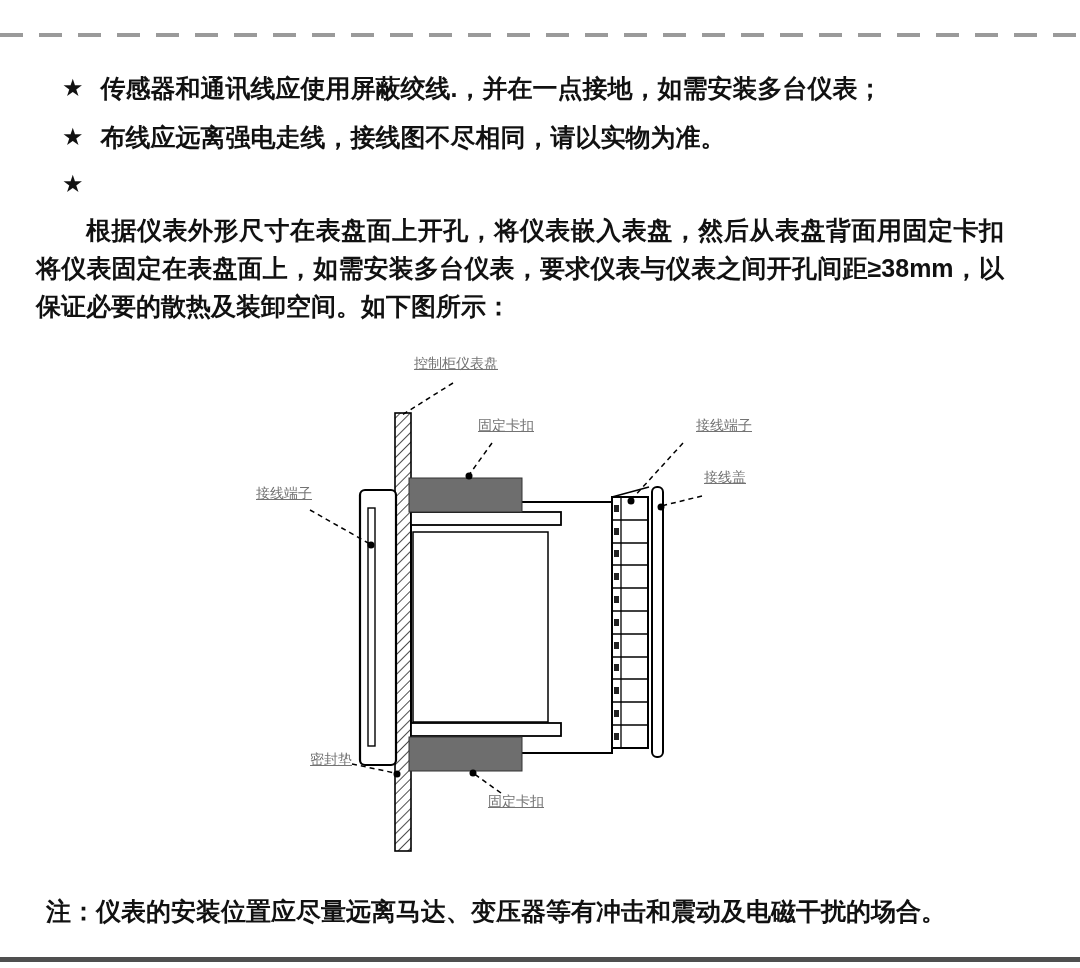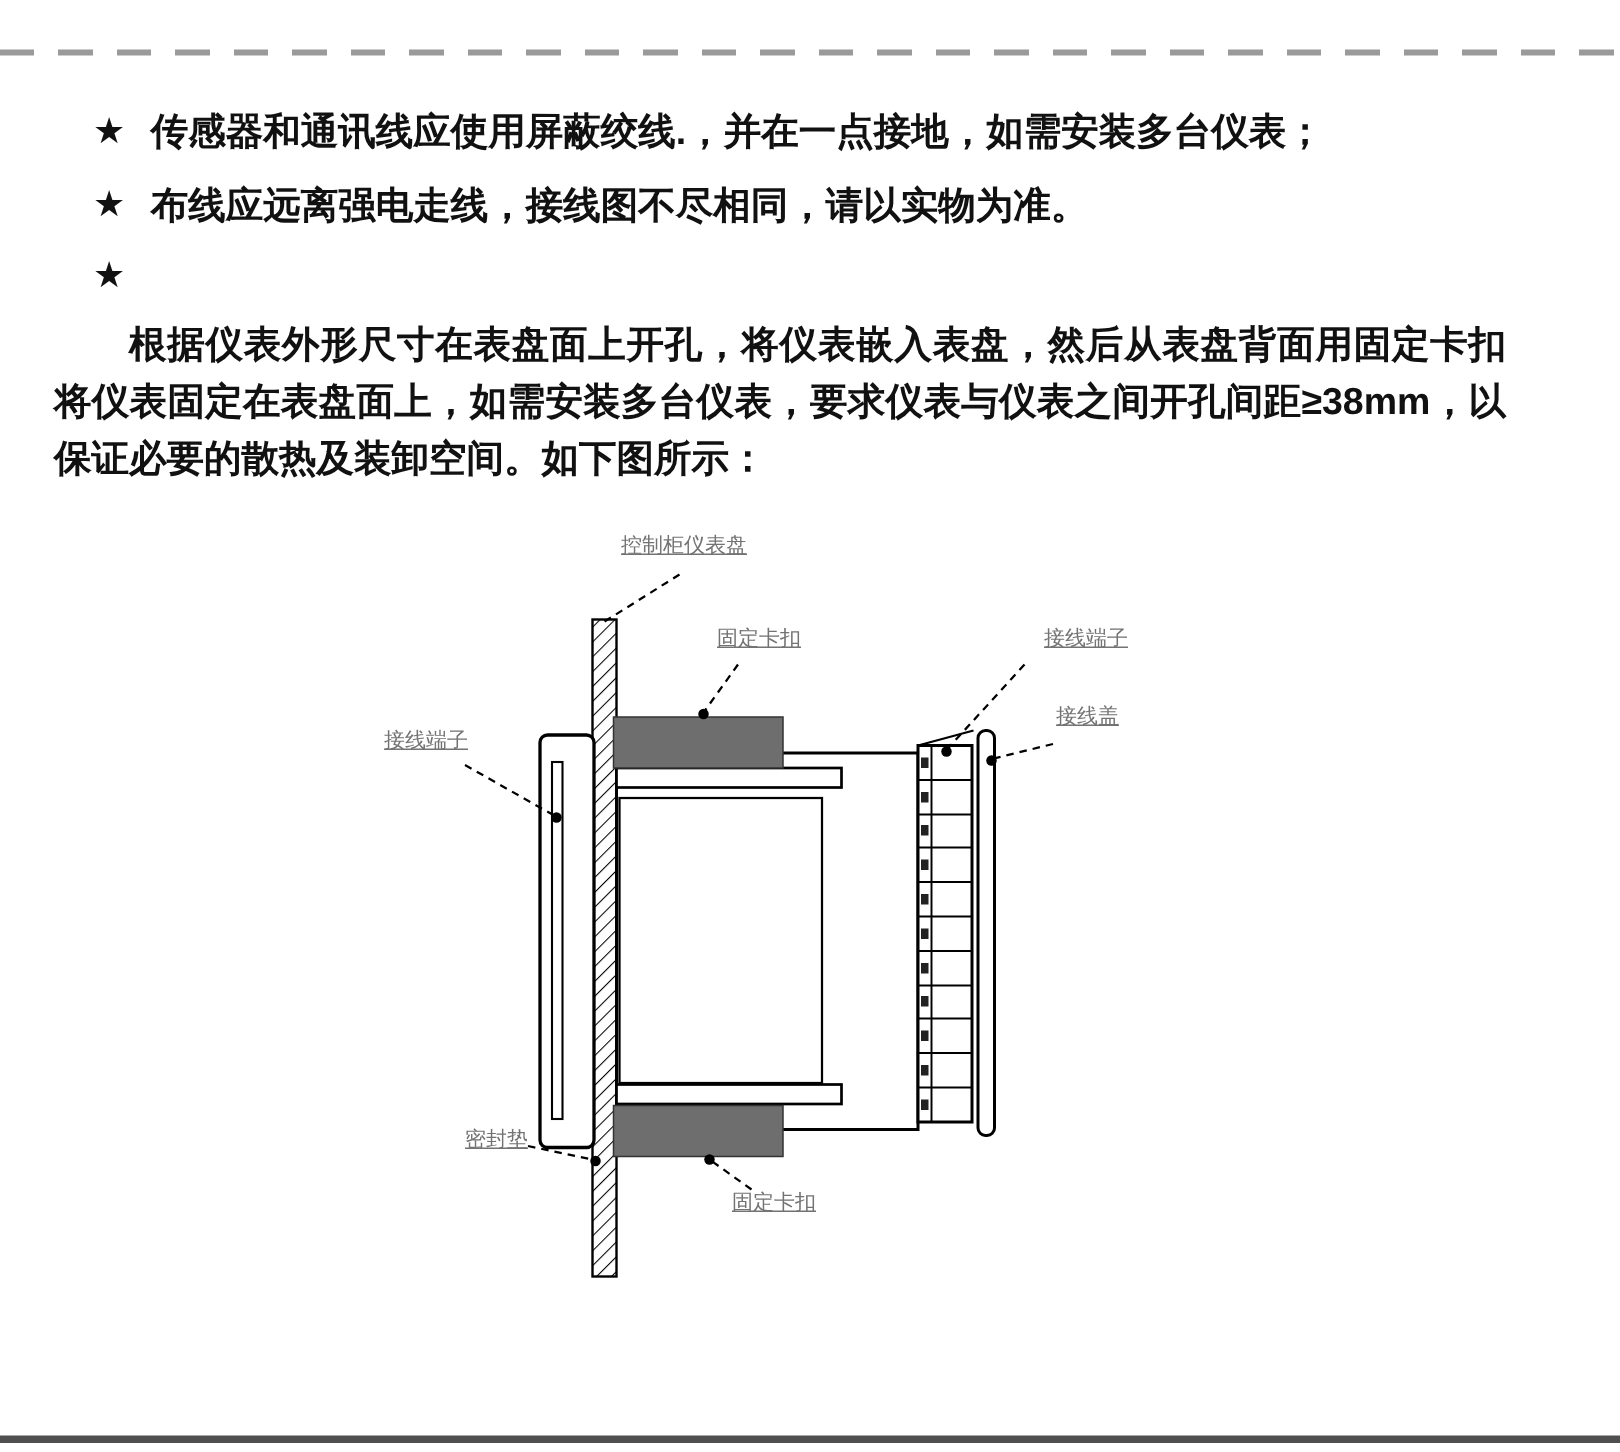--- a/index.html
+++ b/index.html
@@ -188,16 +188,17 @@
 
     <div class="dlabel" style="left:174px; top:10px">控制柜仪表盘</div>
     <div class="dlabel" style="left:238px; top:72px">固定卡扣</div>
     <div class="dlabel" style="left:456px; top:72px">接线端子</div>
     <div class="dlabel" style="left:464px; top:124px">接线盖</div>
     <div class="dlabel" style="left:16px;  top:140px">接线端子</div>
     <div class="dlabel" style="left:70px;  top:406px">密封垫</div>
     <div class="dlabel" style="left:248px; top:448px">固定卡扣</div>
   </div>
 
+  <div class="note">注：仪表的安装位置应尽量远离马达、变压器等有冲击和震动及电磁干扰的场合。</div>
 
   <div class="divider-bottom"></div>
 
 </div>
 
 </body></html>

